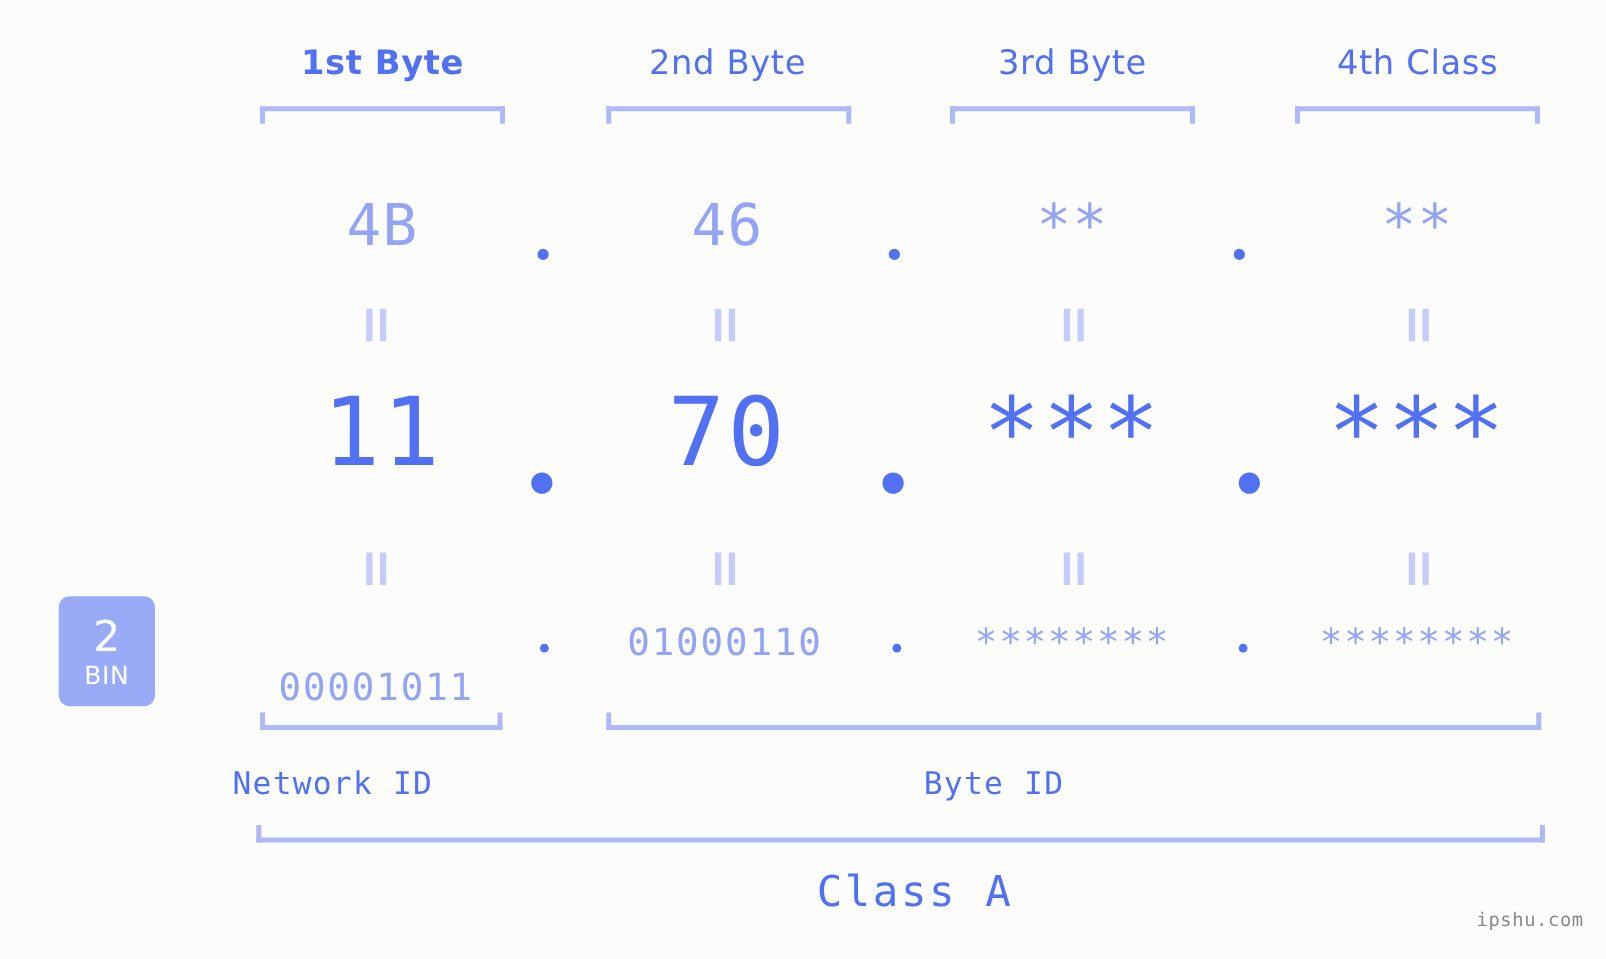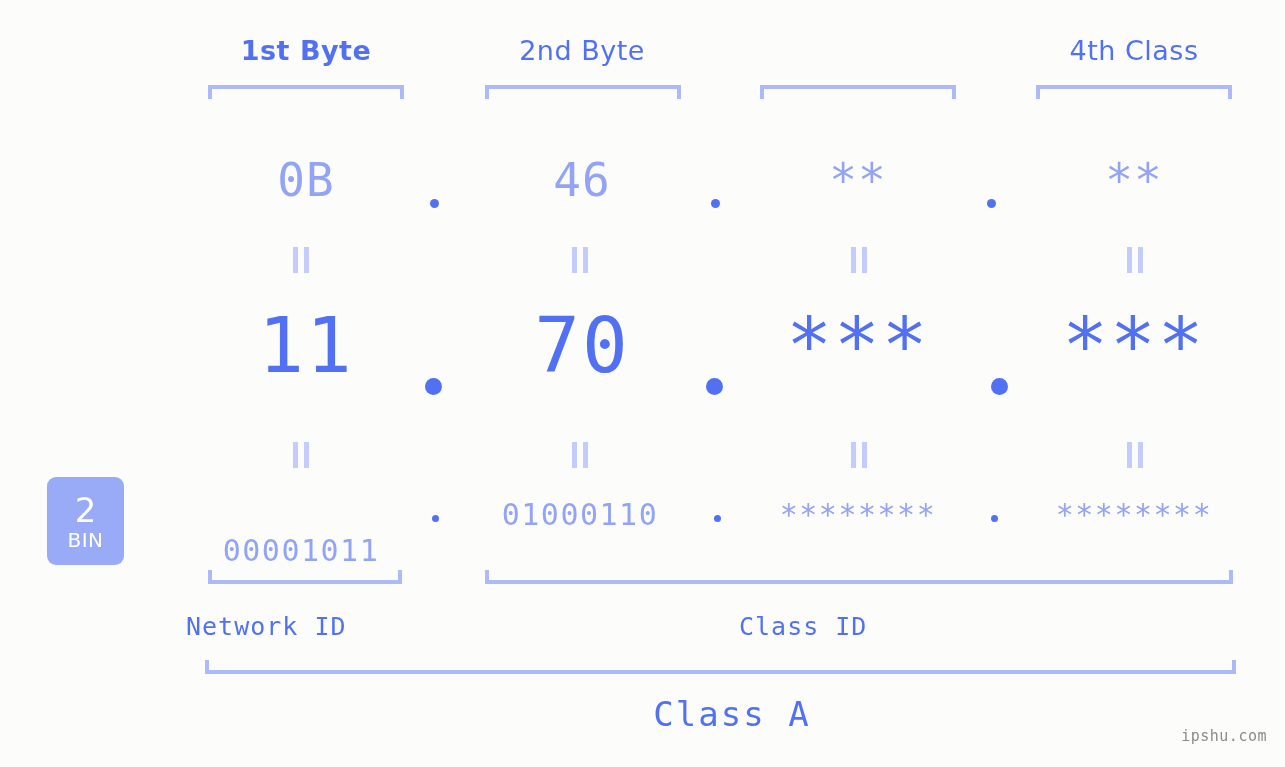--- a/index.html
+++ b/index.html
@@ -171,34 +171,35 @@
     letter-spacing: 0.5px;
   }
 </style>
 </head>
 <body style="background: rgb(252, 253, 250);">
 
 <div class="stage">
 
   <div class="byte-label" style="left:186px;font-weight:bold;">1st Byte</div>
   <div class="byte-label" style="left:462px;">2nd Byte</div>
+  <div class="byte-label" style="left:738px;">3rd Byte</div>
   <div class="byte-label" style="left:1014px;">4th Class</div>
 
   <div class="bracket-top" style="left:208px;  top:85px; width:196px;"></div>
   <div class="bracket-top" style="left:485px;  top:85px; width:196px;"></div>
   <div class="bracket-top" style="left:760px;  top:85px; width:196px;"></div>
   <div class="bracket-top" style="left:1036px; top:85px; width:196px;"></div>
 
   <div class="base-badge" style="top: 477px; background: rgb(153, 171, 247);">
     <span class="num">2</span>
     <span class="nm">BIN</span>
   </div>
 
   <div class="row-hex">
-    <div class="cell" style="left:186px;">0B</div>
+    <div class="cell" style="left:186px;">4B</div>
     <div class="cell" style="left:462px;">46</div>
     <div class="cell masked" style="left:738px;">**</div>
     <div class="cell masked" style="left:1014px;">**</div>
     <div class="dot hex" style="left:430px; top:199px;"></div>
     <div class="dot hex" style="left:711px; top:199px;"></div>
     <div class="dot hex" style="left:987px; top:199px;"></div>
   </div>
 
   <div class="eq" style="left:290px; top:247px;">
       <i></i>
@@ -251,20 +252,20 @@
     <div class="cell" style="left:1014px;">********</div>
     <div class="dot bin" style="left:432px; top:515px;"></div>
     <div class="dot bin" style="left:714px; top:515px;"></div>
     <div class="dot bin" style="left:991px; top:515px;"></div>
   </div>
 
   <div class="bracket-bottom" style="left:208px; top:570px; width:194px;"></div>
   <div class="bracket-bottom" style="left:485px; top:570px; width:748px;"></div>
 
   <div class="id-label" style="left:186px; top:612px; width:240px;">Network ID</div>
-  <div class="id-label" style="left:739px; top:612px; width:220px;">Class ID</div>
+  <div class="id-label" style="left:739px; top:612px; width:220px;">Byte ID</div>
 
   <div class="bracket-bottom" style="left:205px; top:660px; width:1031px;"></div>
   <div class="class-label" style="left:612px; top:694px; width:240px;">Class A</div>
 
   <div class="watermark">ipshu.com</div>
 
 </div>
 
 </body></html>

